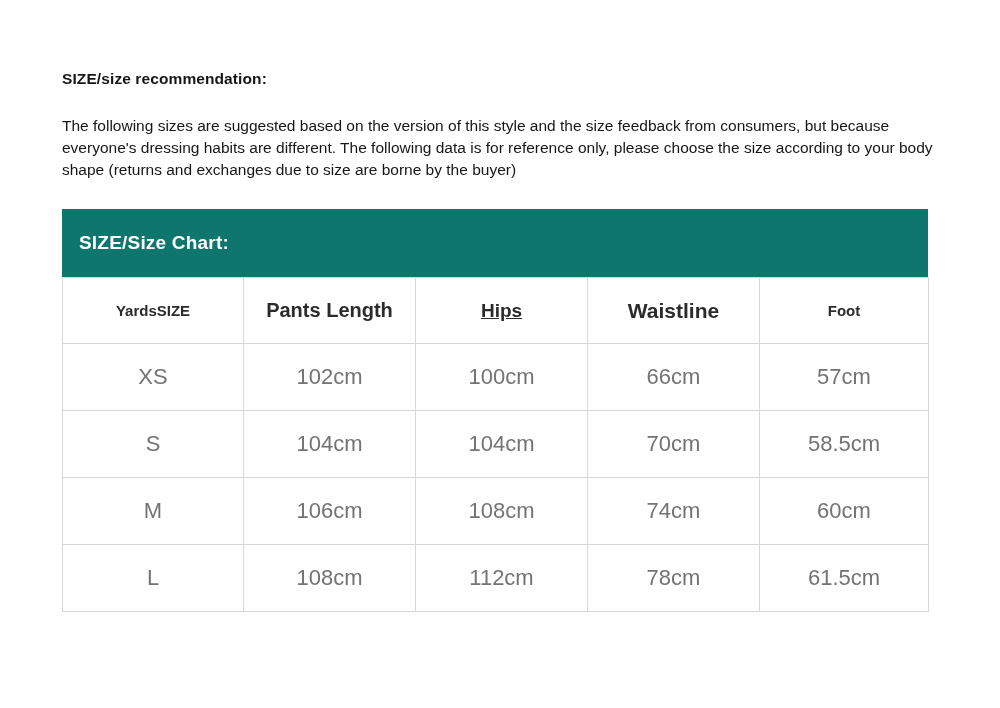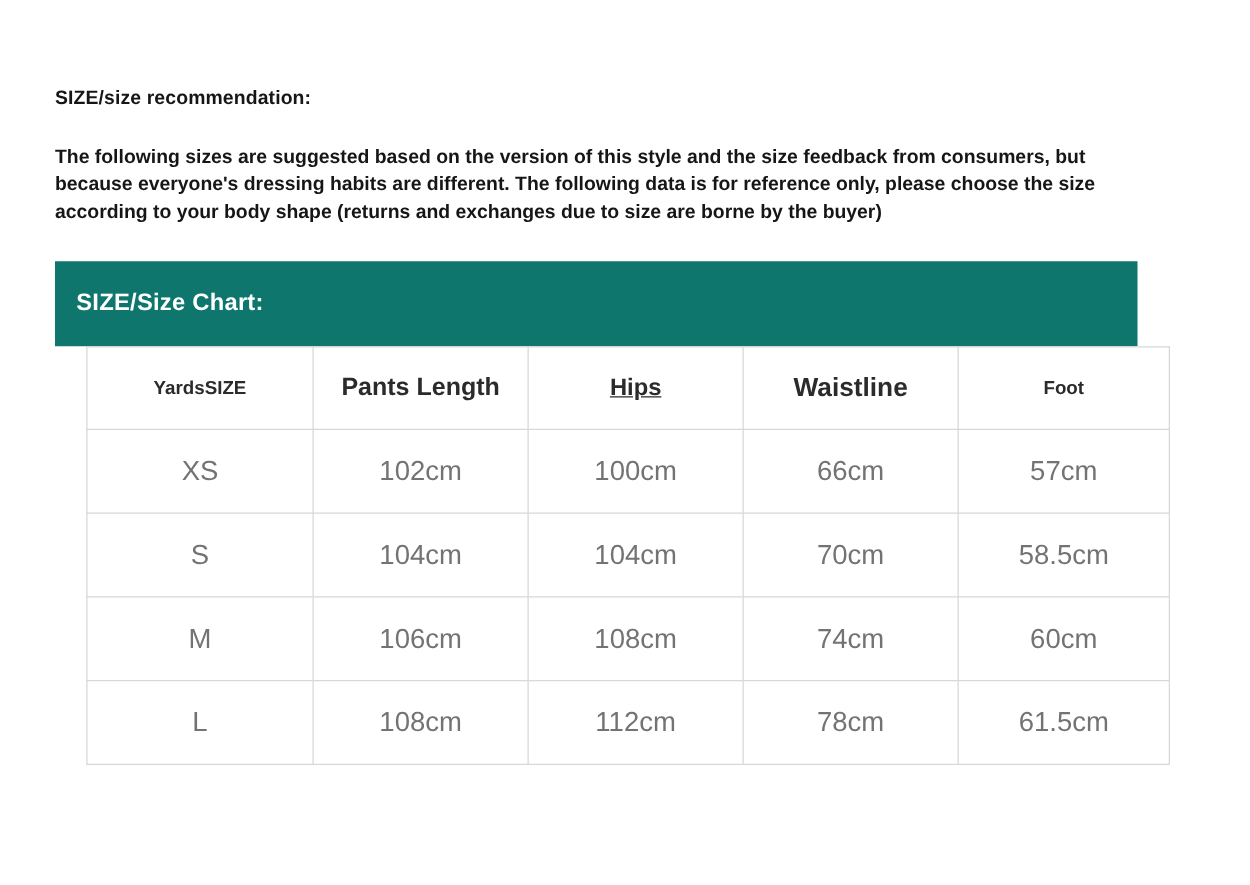--- a/index.html
+++ b/index.html
@@ -12,32 +12,32 @@
     background: #ffffff;
     font-family: "Liberation Sans", sans-serif;
     color: #1a1a1a;
     overflow: hidden;
   }
   .page {
     position: relative;
     width: 1000px;
     height: 708px;
     box-sizing: border-box;
-    padding: 70px 62px 0 44px;
+    padding: 70px 62px 0 62px;
   }
   .intro-title {
     font-size: 15.5px;
     font-weight: bold;
     letter-spacing: 0.1px;
     margin: 0 0 27px 0;
     color: #161616;
   }
   .intro-body {
     font-size: 15.5px;
-    font-weight: bold;
+    font-weight: normal;
     line-height: 1.42;
     margin: 0 0 28px 0;
     color: #161616;
     max-width: 880px;
   }
   .chart-wrap {
     width: 866px;
   }
   .chart-header {
     background: #5b9bc4;
@@ -50,21 +50,20 @@
   .chart-header-title {
     color: #ffffff;
     font-size: 19px;
     font-weight: bold;
     letter-spacing: 0.2px;
   }
   table.size-table {
     border-collapse: collapse;
     width: 866px;
     table-layout: fixed;
-    margin-left: 25px;
   }
   table.size-table th,
   table.size-table td {
     border: 1px solid #d8d8d8;
     text-align: center;
     color: #2b2b2b;
   }
   table.size-table thead th {
     height: 63px;
     font-size: 15.5px;

